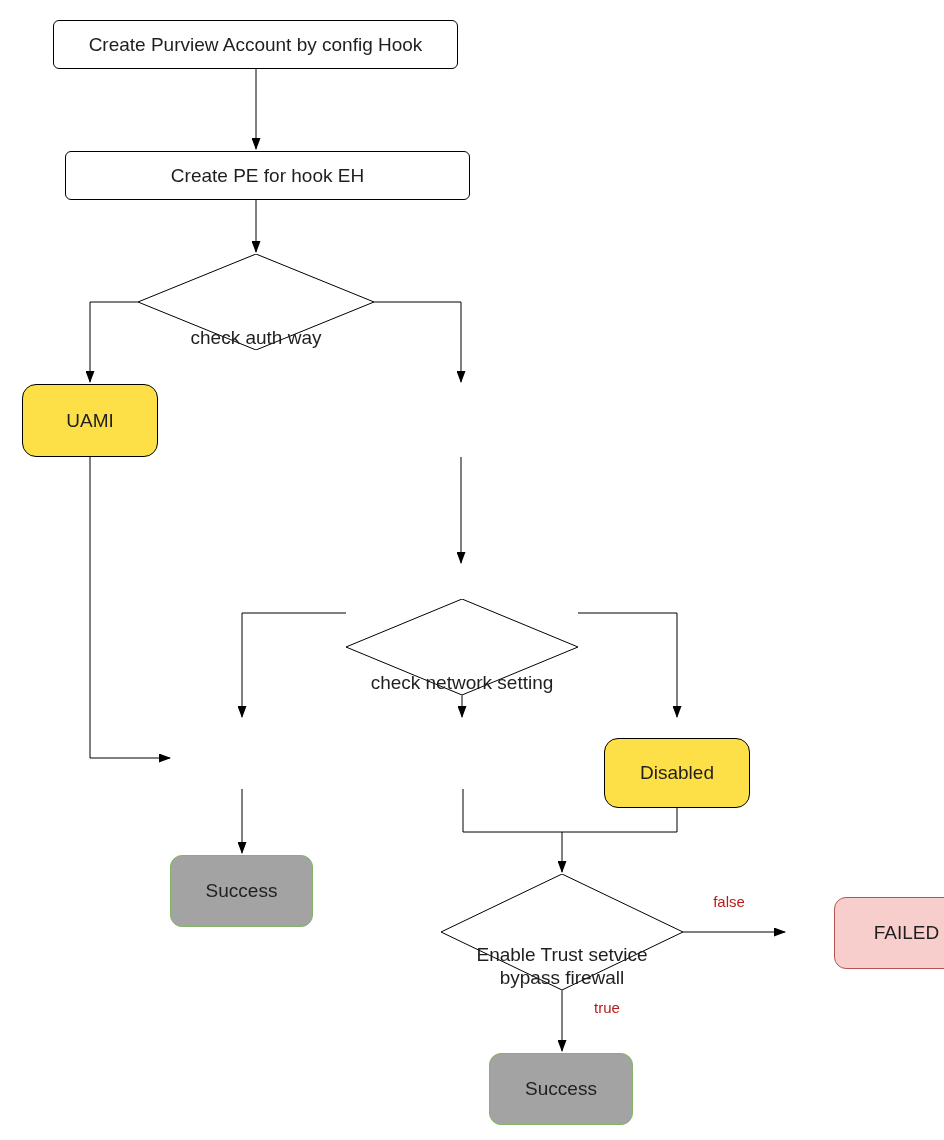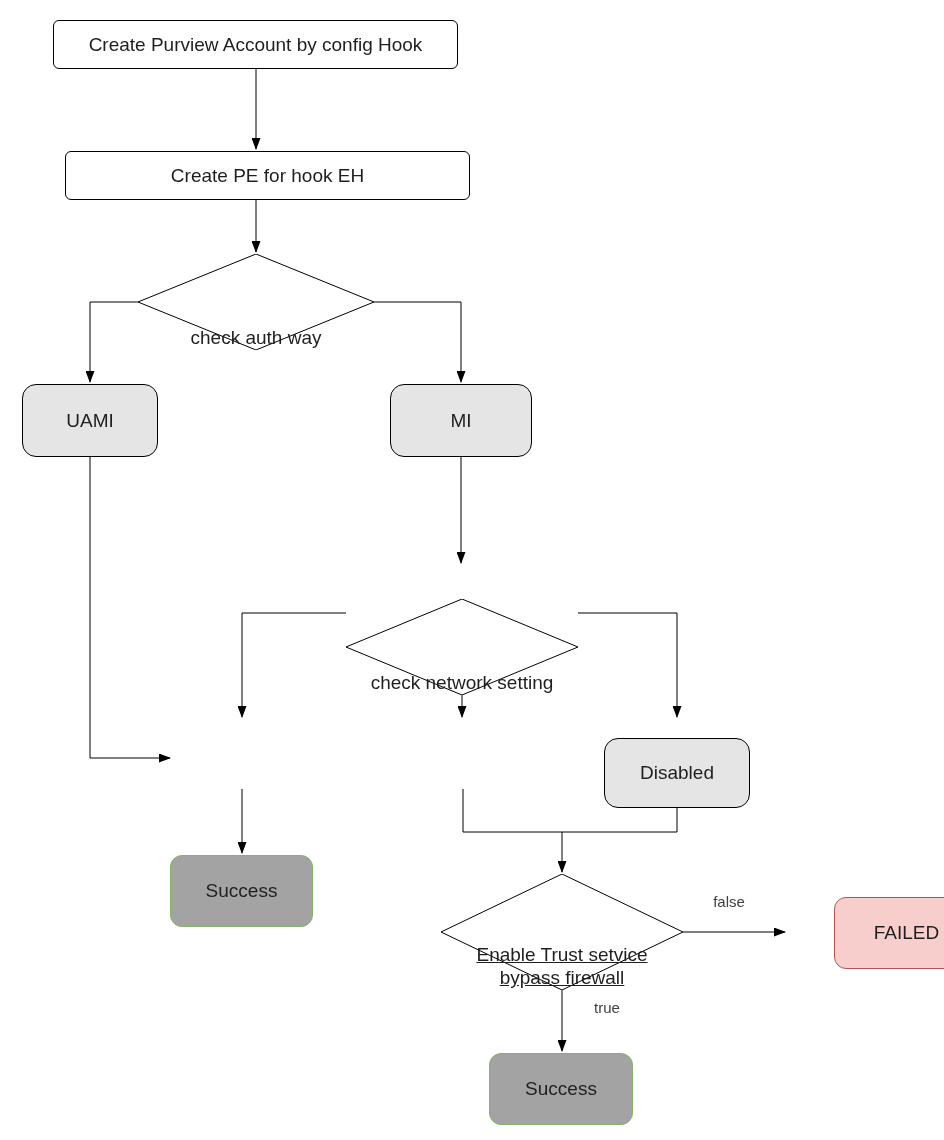--- a/index.html
+++ b/index.html
@@ -20,34 +20,34 @@
     display: flex;
     align-items: center;
     justify-content: center;
     font-size: 19px;
     line-height: 1.25;
     text-align: center;
     box-sizing: border-box;
     white-space: nowrap;
   }
   .process  { background: #ffffff; border: 1px solid #000000; border-radius: 6px; }
-  .rounded  { background: #e5e5e5; border: 1px solid #000000; border-radius: 14px; text-align: center; }
+  .rounded  { background: #fde047; border: 1px solid #000000; border-radius: 14px; text-align: center; }
   .terminal-success { background: #a3a3a3; border: 1px solid #82b366; border-radius: 12px; }
   .terminal-failed  { background: #f8cecc; border: 1px solid #b85450; border-radius: 12px; }
 
   .decision { background: transparent; border: none; align-items: flex-end; }
   .decision .diamond { position: absolute; left: 0; top: 0; width: 100%; height: 100%; }
   .decision polygon { fill: #ffffff; stroke: #000000; stroke-width: 1; }
   .decision .node-label { position: relative; z-index: 1; }
-  .node-label .line { display: block; text-decoration: underline; }
+  .node-label .line { display: block; }
 
   .edge-label {
     position: absolute;
     font-size: 15px;
-    color: #404040;
+    color: #b91c1c;
     text-align: center;
   }
 </style>
 </head>
 <body>
 
 <div class="canvas">
 
   <svg class="edges" xmlns="http://www.w3.org/2000/svg">
     <defs>
@@ -83,23 +83,20 @@
     <svg class="diamond" viewBox="0 0 100 100" preserveAspectRatio="none">
       <polygon points="50,0 100,50 50,100 0,50" vector-effect="non-scaling-stroke"></polygon>
     </svg>
     <span class="node-label">check auth way</span>
   </div>
 
   <div class="node rounded" style="left:22px; top:384px; width:136px; height:73px;">
     <span class="node-label">UAMI</span>
   </div>
 
-  <div class="node rounded" style="left:390px; top:384px; width:142px; height:73px;">
-    <span class="node-label">MI</span>
-  </div>
 
   <div class="node decision" style="left:346px; top:599px; width:232px; height:96px;">
     <svg class="diamond" viewBox="0 0 100 100" preserveAspectRatio="none">
       <polygon points="50,0 100,50 50,100 0,50" vector-effect="non-scaling-stroke"></polygon>
     </svg>
     <span class="node-label">check network setting</span>
   </div>
 
 
 

